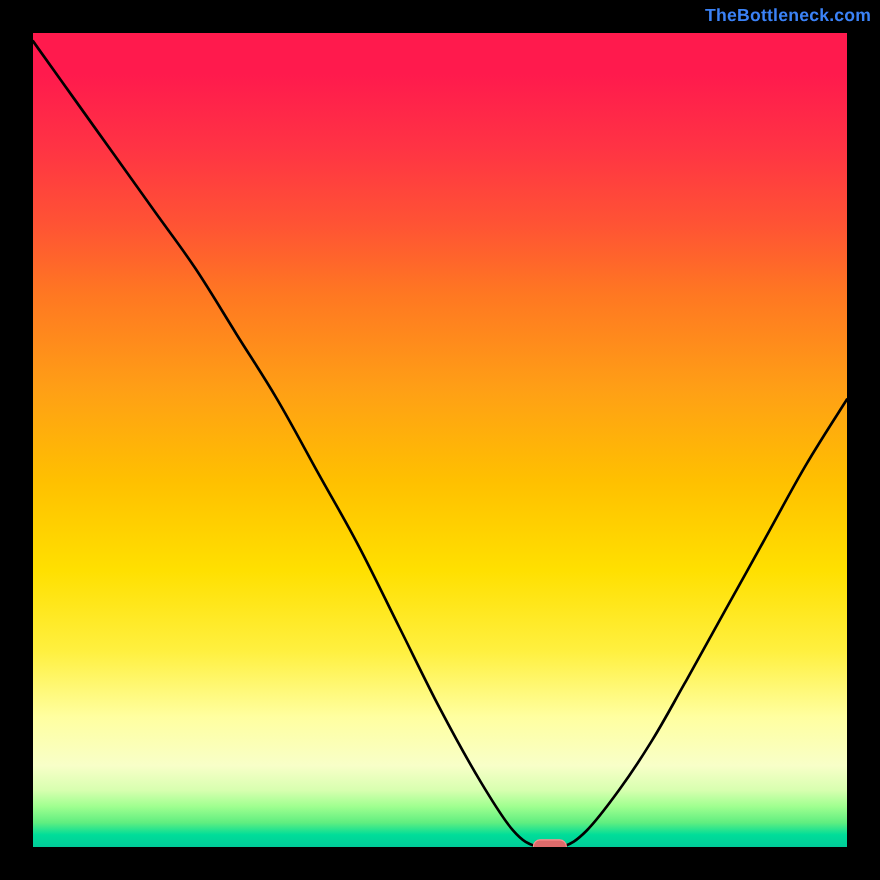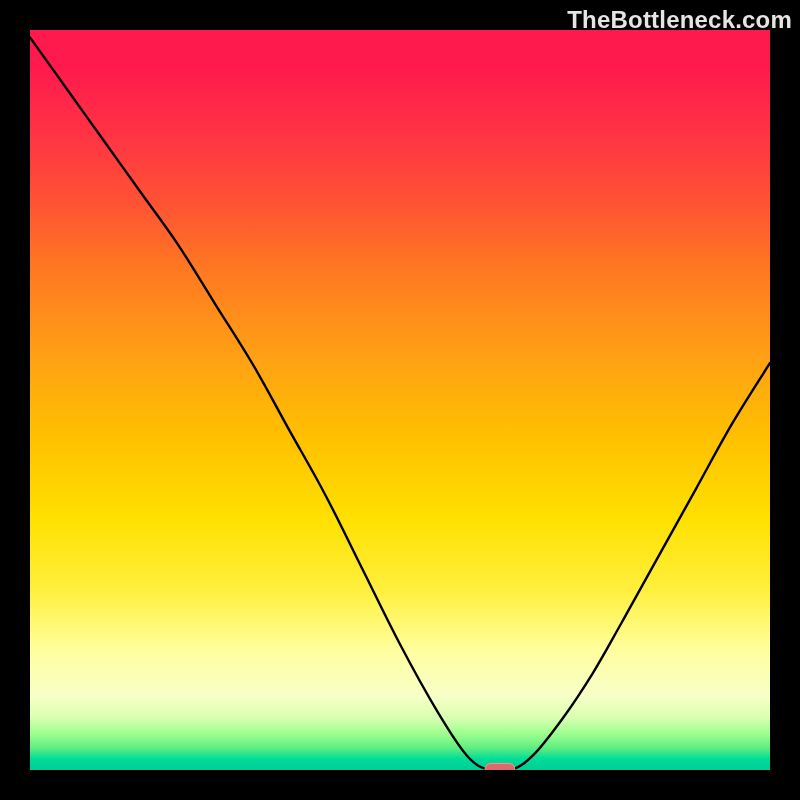--- a/index.html
+++ b/index.html
@@ -39,23 +39,23 @@
       #00dd99 98.5%,
       #00cc99 100%
     );
     box-sizing: border-box;
   }
   .watermark {
     position: absolute;
     top: 6px;
     right: 8px;
     font-family: Arial, Helvetica, sans-serif;
-    font-size: 24px;
+    font-size: 16px;
     font-weight: 600;
-    color: #e5e5e5;
+    color: #3b82f6;
     letter-spacing: 0.2px;
   }
   svg.curve {
     position: absolute;
     left: 0;
     top: 0;
     width: 740px;
     height: 740px;
   }
   .marker {

